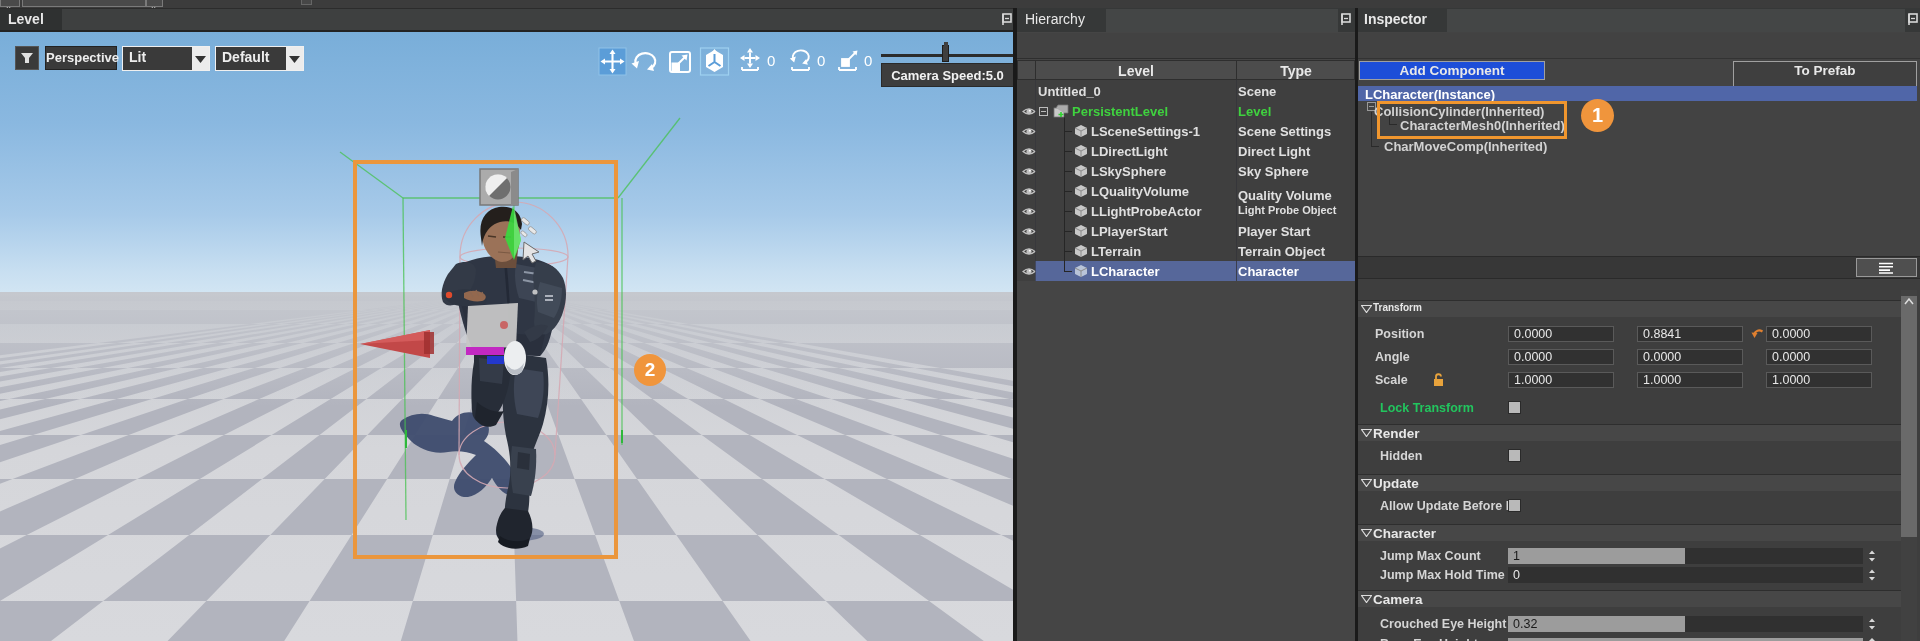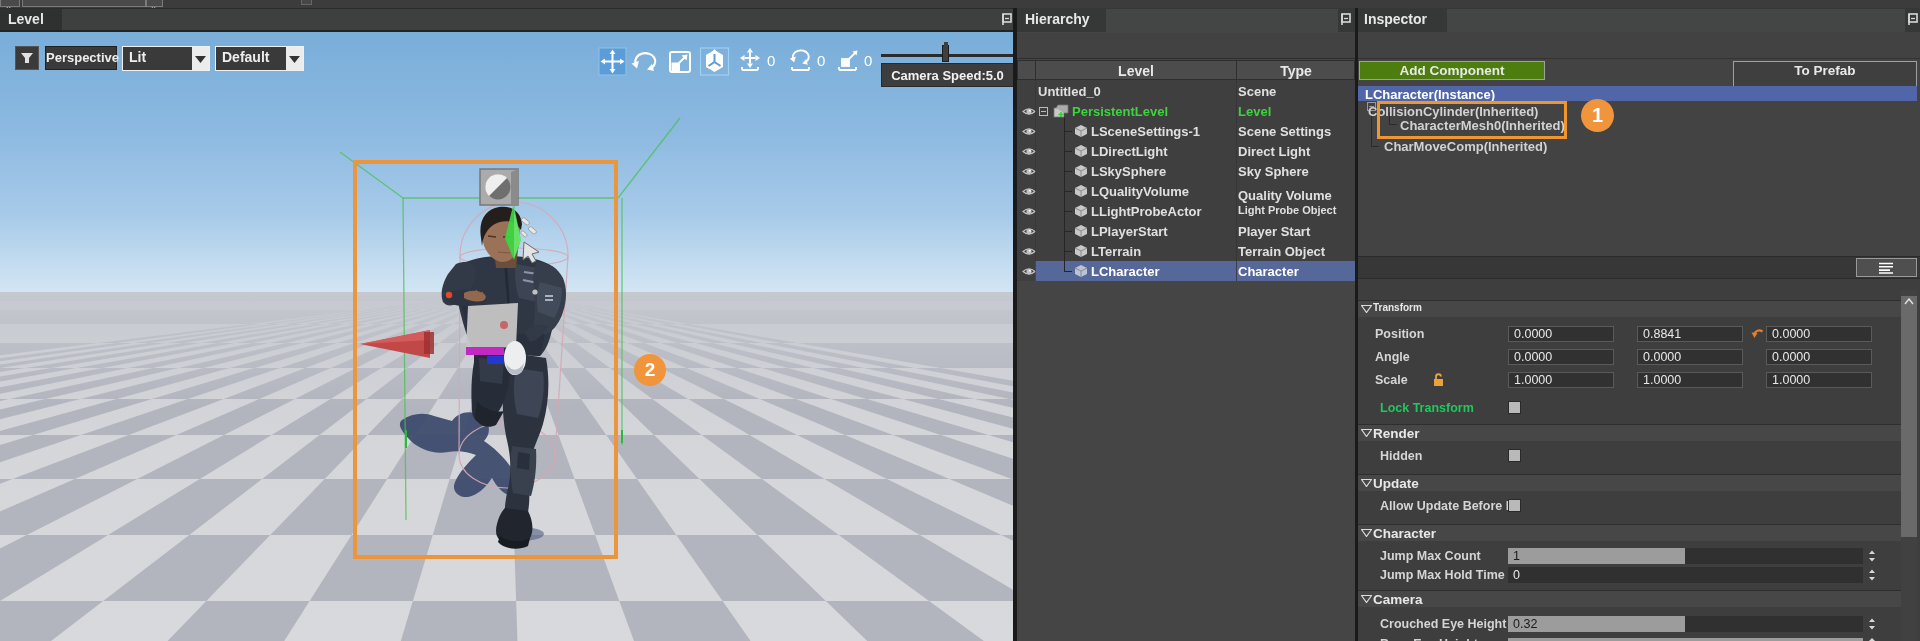--- a/index.html
+++ b/index.html
@@ -20,21 +20,21 @@
 <div class="abs" style="left:0;top:9px;width:62px;height:23px;background:#2f3131;"></div>
 <div class="txt" style="left:8px;top:11px;font-size:14px;font-weight:bold;color:#e8e8e8;">Level</div>
 <svg class="abs" style="left:999px;top:12px" width="14" height="14" viewBox="0 0 14 14">
       <rect x="4" y="2" width="8" height="8" fill="none" stroke="#d8d8d8" stroke-width="1.6"></rect>
       <path d="M4 2V13" stroke="#d8d8d8" stroke-width="1.6" fill="none"></path>
       <path d="M6 6.5H10" stroke="#d8d8d8" stroke-width="1.3"></path>
     </svg>
 <div class="abs" style="left:1013px;top:8px;width:4px;height:633px;background:#1a1a1a;"></div>
 <div class="abs" style="left:1017px;top:8px;width:338px;height:24px;background:#363838;"></div>
 <div class="abs" style="left:1106px;top:9px;width:232px;height:23px;background:#444646;"></div>
-<div class="txt" style="left:1025px;top:11px;font-size:14px;font-weight:bold;color:#e8e8e8;">Hierarchy</div>
+<div class="txt" style="left:1025px;top:11px;font-size:14px;font-weight:normal;color:#e8e8e8;">Hierarchy</div>
 <svg class="abs" style="left:1338px;top:12px" width="14" height="14" viewBox="0 0 14 14">
       <rect x="4" y="2" width="8" height="8" fill="none" stroke="#d8d8d8" stroke-width="1.6"></rect>
       <path d="M4 2V13" stroke="#d8d8d8" stroke-width="1.6" fill="none"></path>
       <path d="M6 6.5H10" stroke="#d8d8d8" stroke-width="1.3"></path>
     </svg>
 <div class="abs" style="left:1355px;top:8px;width:3px;height:633px;background:#1a1a1a;"></div>
 <div class="abs" style="left:1358px;top:8px;width:562px;height:24px;background:#363838;"></div>
 <div class="abs" style="left:1447px;top:9px;width:458px;height:23px;background:#444646;"></div>
 <div class="txt" style="left:1364px;top:11px;font-size:14px;font-weight:bold;color:#e8e8e8;">Inspector</div>
 <svg class="abs" style="left:1905px;top:12px" width="14" height="14" viewBox="0 0 14 14">
@@ -316,31 +316,31 @@
         <path d="M7 1 L13 4 L13 10 L7 13 L1 10 L1 4 Z" fill="#b9c4d8"></path>
         <path d="M1 4 L7 7 L13 4 M7 7 L7 13" stroke="#8a8a8a" stroke-width="1" fill="none"></path>
       </svg>
 <div class="txt" style="left:74px;top:232px;font-size:13px;font-weight:bold;color:#fff;">LCharacter</div>
 <div class="txt" style="left:221px;top:232px;font-size:13px;font-weight:bold;color:#fff;">Character</div>
 <div class="abs" style="left:219px;top:48px;width:1px;height:201px;background:#34343a;opacity:0.8;"></div>
 <div class="abs" style="left:18px;top:48px;width:1px;height:201px;background:#34343a;opacity:0.6;"></div>
 </div>
 <div class="abs" style="left:1358px;top:32px;width:562px;height:609px;background:#434343;">
 <div class="abs" style="left:0;top:1px;width:562px;height:26px;background:#424242;border-bottom:1px solid #333;"></div>
-<div class="abs" style="left:1px;top:29px;width:186px;height:19px;background:#4d7c0f;border:1px solid #a0a0a0;text-align:center;line-height:17px;font-size:13.5px;font-weight:bold;color:#e8e8e8;">Add Component</div>
+<div class="abs" style="left:1px;top:29px;width:186px;height:19px;background:#1d4ed8;border:1px solid #a0a0a0;text-align:center;line-height:17px;font-size:13.5px;font-weight:bold;color:#e8e8e8;">Add Component</div>
 <div class="abs" style="left:375px;top:29px;width:184px;height:26px;background:#3f3f3f;border:1px solid #a0a0a0;text-align:center;line-height:17px;font-size:13.5px;font-weight:bold;color:#e8e8e8;">To Prefab</div>
 <div class="abs" style="left:0;top:54px;width:559px;height:15px;background:#5066a8;"></div>
 <div class="txt" style="left:7px;top:55px;font-size:13px;font-weight:bold;color:#fff;">LCharacter(Instance)</div>
 <div class="abs" style="left:9px;top:70px;width:9px;height:9px;background:#434343;border:1px solid #9a9a9a;"></div>
 <div class="abs" style="left:11px;top:74px;width:5px;height:1px;background:#9a9a9a;"></div>
 <div class="abs" style="left:13px;top:80px;width:1px;height:35px;background:#2a2a2a;"></div>
 <div class="abs" style="left:13px;top:114px;width:8px;height:1px;background:#2a2a2a;"></div>
 <div class="abs" style="left:31px;top:80px;width:1px;height:12px;background:#2a2a2a;"></div>
 <div class="abs" style="left:31px;top:92px;width:8px;height:1px;background:#2a2a2a;"></div>
-<div class="txt" style="left:10px;top:72px;font-size:13px;font-weight:bold;color:#d2d2d2;">CollisionCylinder(Inherited)</div>
+<div class="txt" style="left:16px;top:72px;font-size:13px;font-weight:bold;color:#d2d2d2;">CollisionCylinder(Inherited)</div>
 <div class="txt" style="left:42px;top:86px;font-size:13px;font-weight:bold;color:#d2d2d2;">CharacterMesh0(Inherited)</div>
 <div class="txt" style="left:26px;top:107px;font-size:13px;font-weight:bold;color:#d2d2d2;">CharMoveComp(Inherited)</div>
 <div class="abs" style="left:19px;top:69px;width:190px;height:38px;border:3px solid #f0962e;"></div>
 <div class="abs" style="left:223px;top:67px;width:33px;height:33px;border-radius:50%;background:#f0953c;color:#fff;font-size:20px;font-weight:bold;text-align:center;line-height:33px;">1</div>
 <div class="abs" style="left:0;top:224px;width:562px;height:23px;background:#373737;border-top:1px solid #2a2a2a;border-bottom:1px solid #2a2a2a;"></div>
 <div class="abs" style="left:498px;top:226px;width:61px;height:19px;background:#4f4f4f;border:1px solid #999;"></div>
 <svg class="abs" style="left:520px;top:230px;" width="16" height="12" viewBox="0 0 16 12">
         <path d="M1 1.5 h14 M1 4.8 h14 M1 8.1 h11 M1 11 h14" stroke="#fff" stroke-width="1.6"></path>
       </svg>
 <div class="abs" style="left:0;top:247px;width:562px;height:362px;background:#3e3e3e;"></div>

